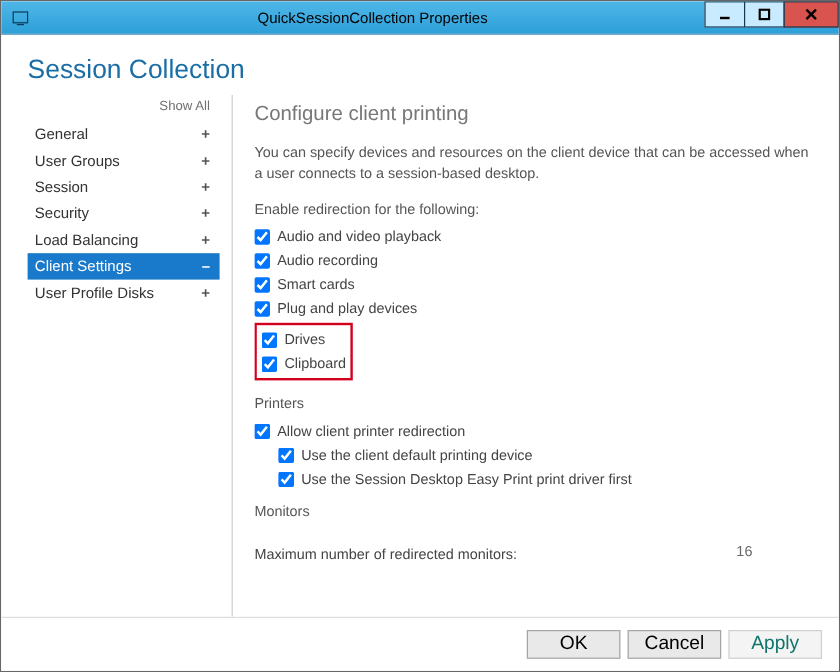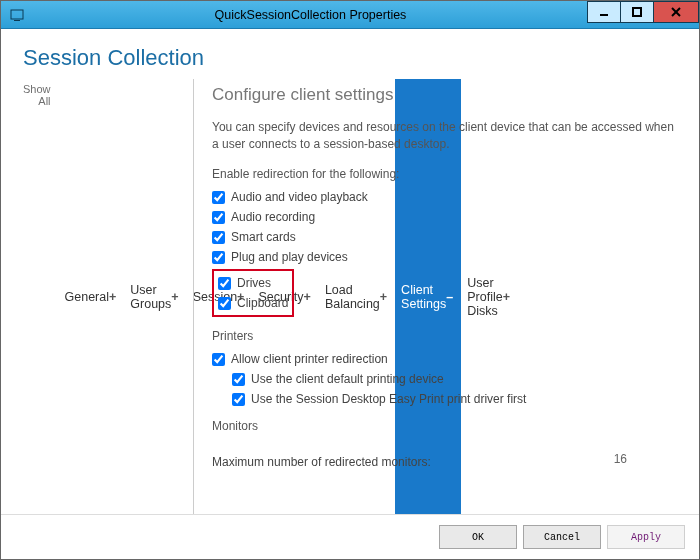--- a/index.html
+++ b/index.html
@@ -60,20 +60,21 @@
   }
   .body {
     display: flex;
     flex: 1;
     padding: 0 0 0 22px;
     overflow: hidden;
   }
   .sidebar {
     width: 160px;
     display: flex;
+    flex-direction: column;
   }
   .show-all {
     text-align: right;
     color: #6f6f6f;
     font-size: 11px;
     padding: 4px 8px 6px 0;
   }
   .nav-item {
     display: flex;
     justify-content: space-between;
@@ -140,26 +141,26 @@
     display: flex;
     justify-content: flex-end;
     gap: 6px;
     background: #fff;
   }
   .btn {
     min-width: 78px;
     height: 24px;
     border: 1px solid #a5a5a5;
     background: #e9e9e9;
-    font-family: Liberation Mono, monospace;
-    font-size: 10px;
+    font-family: Liberation Sans, sans-serif;
+    font-size: 16px;
     cursor: pointer;
   }
   .btn.disabled {
-    color: #701a75;
+    color: #0f766e;
     border-color: #cfcfcf;
     background: #f4f4f4;
     cursor: default;
   }
 </style>
 </head>
 <body>
 
 <div class="titlebar">
   <div class="app-icon">
@@ -222,21 +223,21 @@
       </div>
       <div class="nav-item">
         <span>User Profile Disks</span>
         <span class="plus">+</span>
       </div>
     </div>
 
     <div class="vdiv"></div>
 
     <div class="main">
-      <div class="section-title">Configure client settings</div>
+      <div class="section-title">Configure client printing</div>
       <div class="desc">You can specify devices and resources on the client device that can be accessed when a user connects to a session-based desktop.</div>
 
       <div class="group-label">Enable redirection for the following:</div>
 
       <label class="chk">
         <input type="checkbox" checked="" style="">
         <span>Audio and video playback</span>
       </label>
       <label class="chk">
         <input type="checkbox" checked="" style="">

